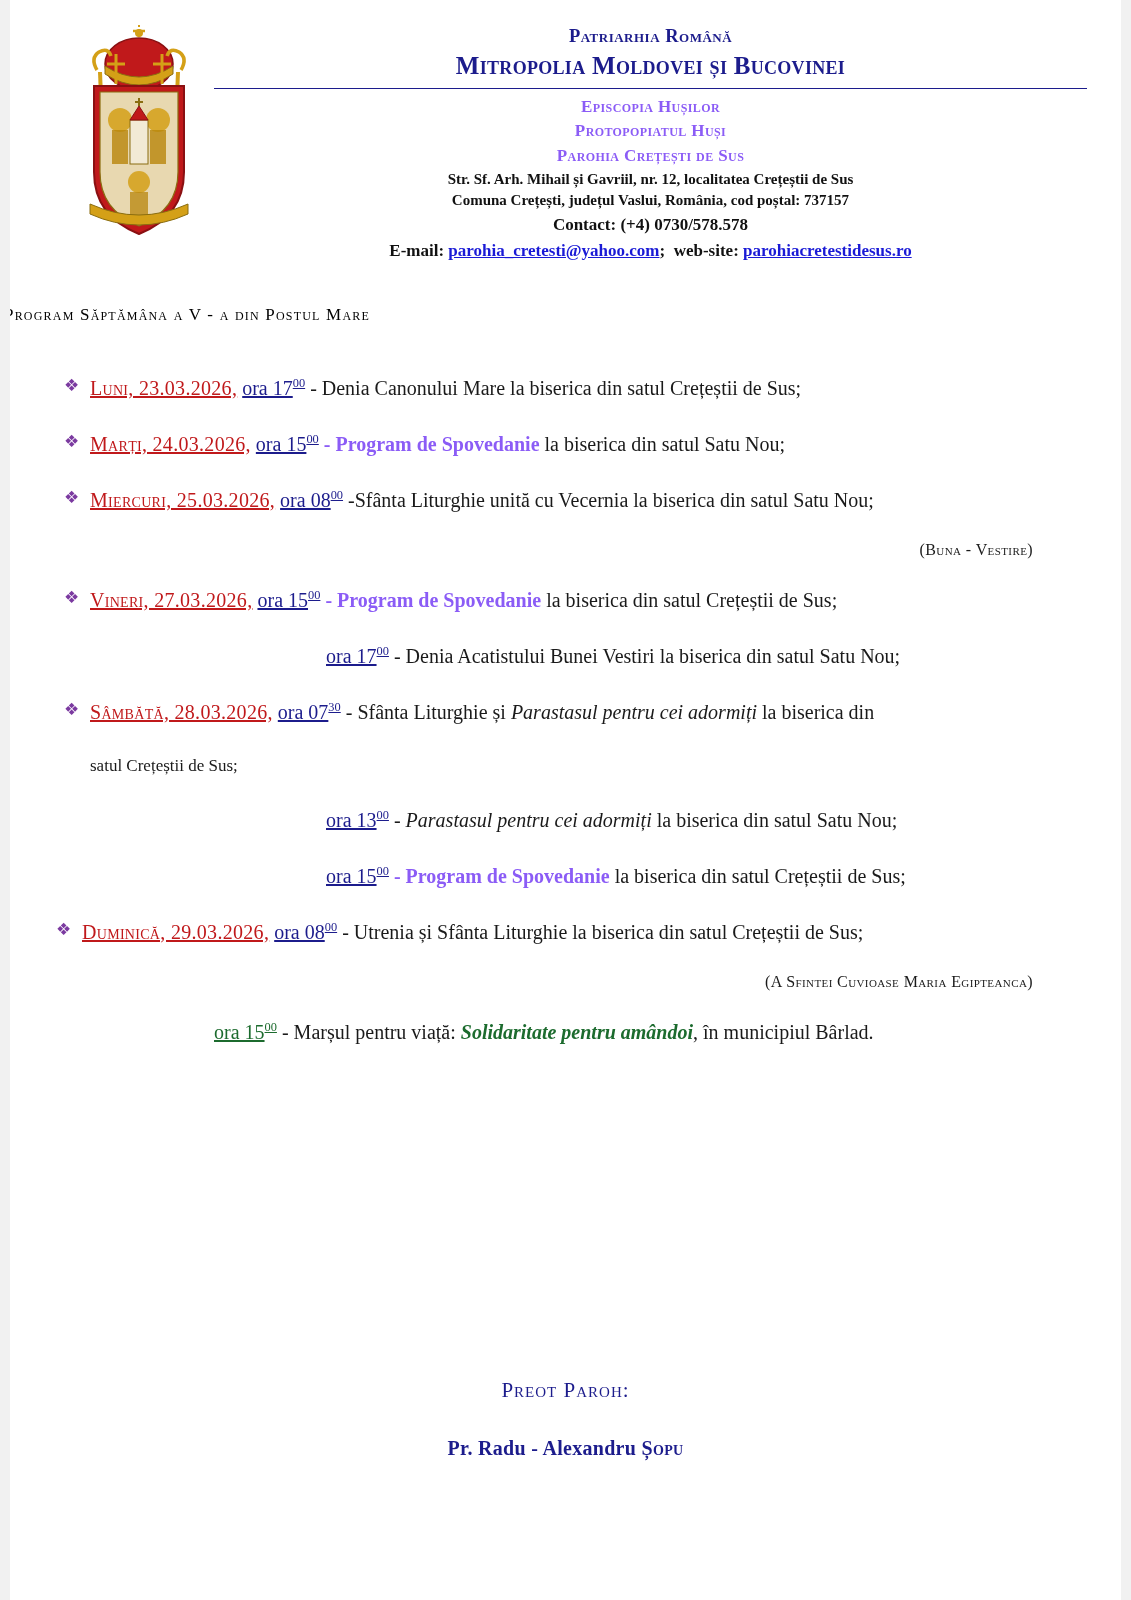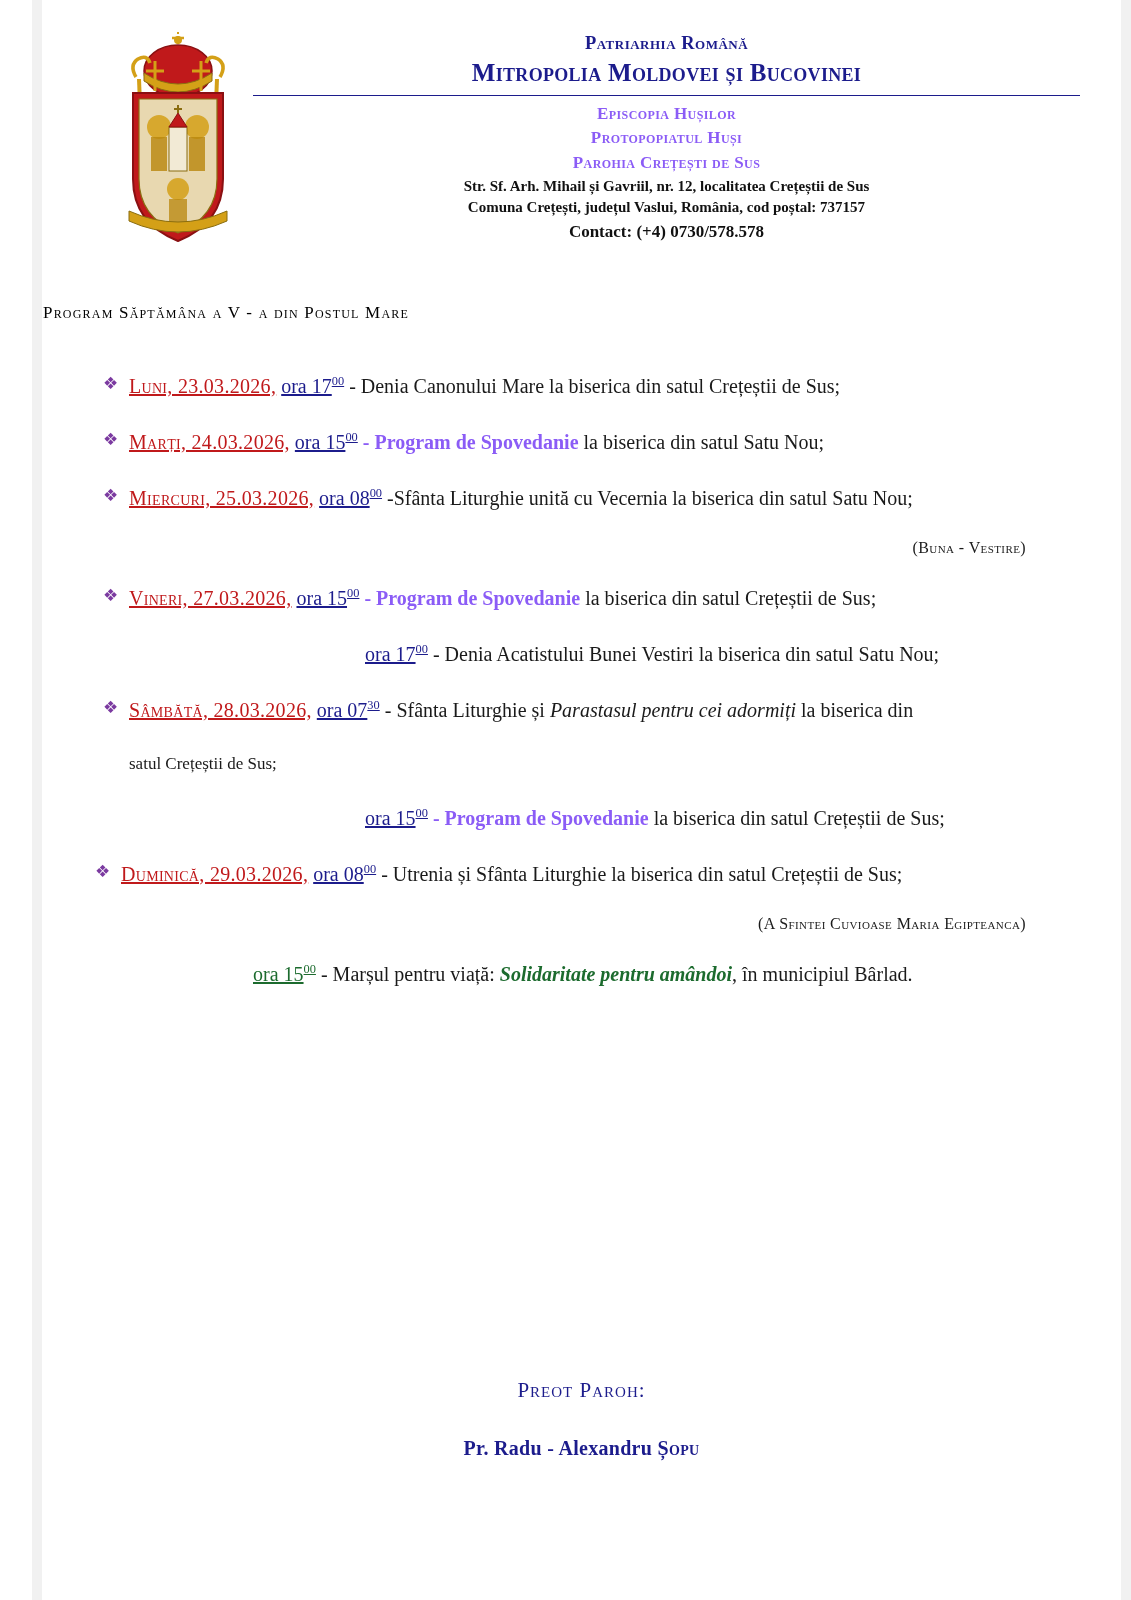--- a/index.html
+++ b/index.html
@@ -11,22 +11,21 @@
     width: 1131px;
     height: 1600px;
     position: relative;
     font-family: "Liberation Serif", serif;
     color: #1a1a1a;
     overflow: hidden;
   }
   .page {
     position: absolute;
     inset: 0;
-    padding: 11px;
-    margin-left: 32px;
+    padding: 4px;
   }
 
   
   .header {
     display: flex;
     align-items: flex-start;
     padding: 14px 40px 0 60px;
   }
   .crest {
     width: 150px;
@@ -279,20 +278,26 @@
     <div class="header-text">
       <div class="h-line1">Patriarhia Română</div>
       <div class="h-line2">Mitropolia Moldovei și Bucovinei</div>
       <hr class="rule">
       <div class="h-red">Episcopia Hușilor</div>
       <div class="h-red">Protopopiatul Huși</div>
       <div class="h-red">Parohia Crețești de Sus</div>
       <div class="h-addr">Str. Sf. Arh. Mihail și Gavriil, nr. 12, localitatea Crețeștii de Sus</div>
       <div class="h-addr">Comuna Crețești, județul Vaslui, România, cod poștal: 737157</div>
       <div class="h-contact">Contact: (+4) 0730/578.578</div>
+      <div class="h-mail">
+        <span>E-mail:</span>
+        <span class="link">parohia_cretesti@yahoo.com</span><span>;&nbsp;</span>
+        <span>web-site:</span>
+        <span class="link">parohiacretestidesus.ro</span>
+      </div>
     </div>
   </div>
 
   <div class="doc-title">Program  Săptămâna a V - a din Postul Mare</div>
 
   <div class="list">
 
     <div class="entry">
       <span class="bullet">❖</span>
       <span class="entry-body"><span class="day">Luni, 23.03.2026,</span>&nbsp;<span class="ora">ora 17</span><sup class="ora">00</sup><span class="plain"> - Denia Canonului Mare la biserica din satul Crețeștii de Sus;</span></span>
@@ -317,20 +322,21 @@
 
     <div class="sub-line indent-wide"><span class="ora">ora 17</span><sup class="ora">00</sup><span class="plain"> - Denia Acatistului Bunei Vestiri la biserica din satul Satu Nou;</span></div>
 
     <div class="entry">
       <span class="bullet">❖</span>
       <span class="entry-body"><span class="day">Sâmbătă, 28.03.2026,</span>&nbsp;<span class="ora">ora 07</span><sup class="ora">30</sup><span class="plain"> - Sfânta Liturghie și </span><span class="italic">Parastasul pentru cei adormiți</span><span class="plain"> la biserica din</span></span>
     </div>
 
     <div class="cont-line">satul Crețeștii de Sus;</div>
 
+    <div class="sub-line indent-wide"><span class="ora">ora 13</span><sup class="ora">00</sup><span class="plain"> - </span><span class="italic">Parastasul pentru cei adormiți</span><span class="plain"> la biserica din satul Satu Nou;</span></div>
 
     <div class="sub-line indent-wide"><span class="ora">ora 15</span><sup class="ora">00</sup><span class="bold-red"> - Program de Spovedanie</span><span class="plain"> la biserica din satul Crețeștii de Sus;</span></div>
 
     <div class="entry" style="margin-left:-8px;">
       <span class="bullet">❖</span>
       <span class="entry-body"><span class="day">Duminică, 29.03.2026,</span>&nbsp;<span class="ora">ora 08</span><sup class="ora">00</sup><span class="plain"> - Utrenia și Sfânta Liturghie la biserica din satul Crețeștii de Sus;</span></span>
     </div>
 
     <div class="note-right">(A  Sfintei Cuvioase Maria Egipteanca)</div>
 

